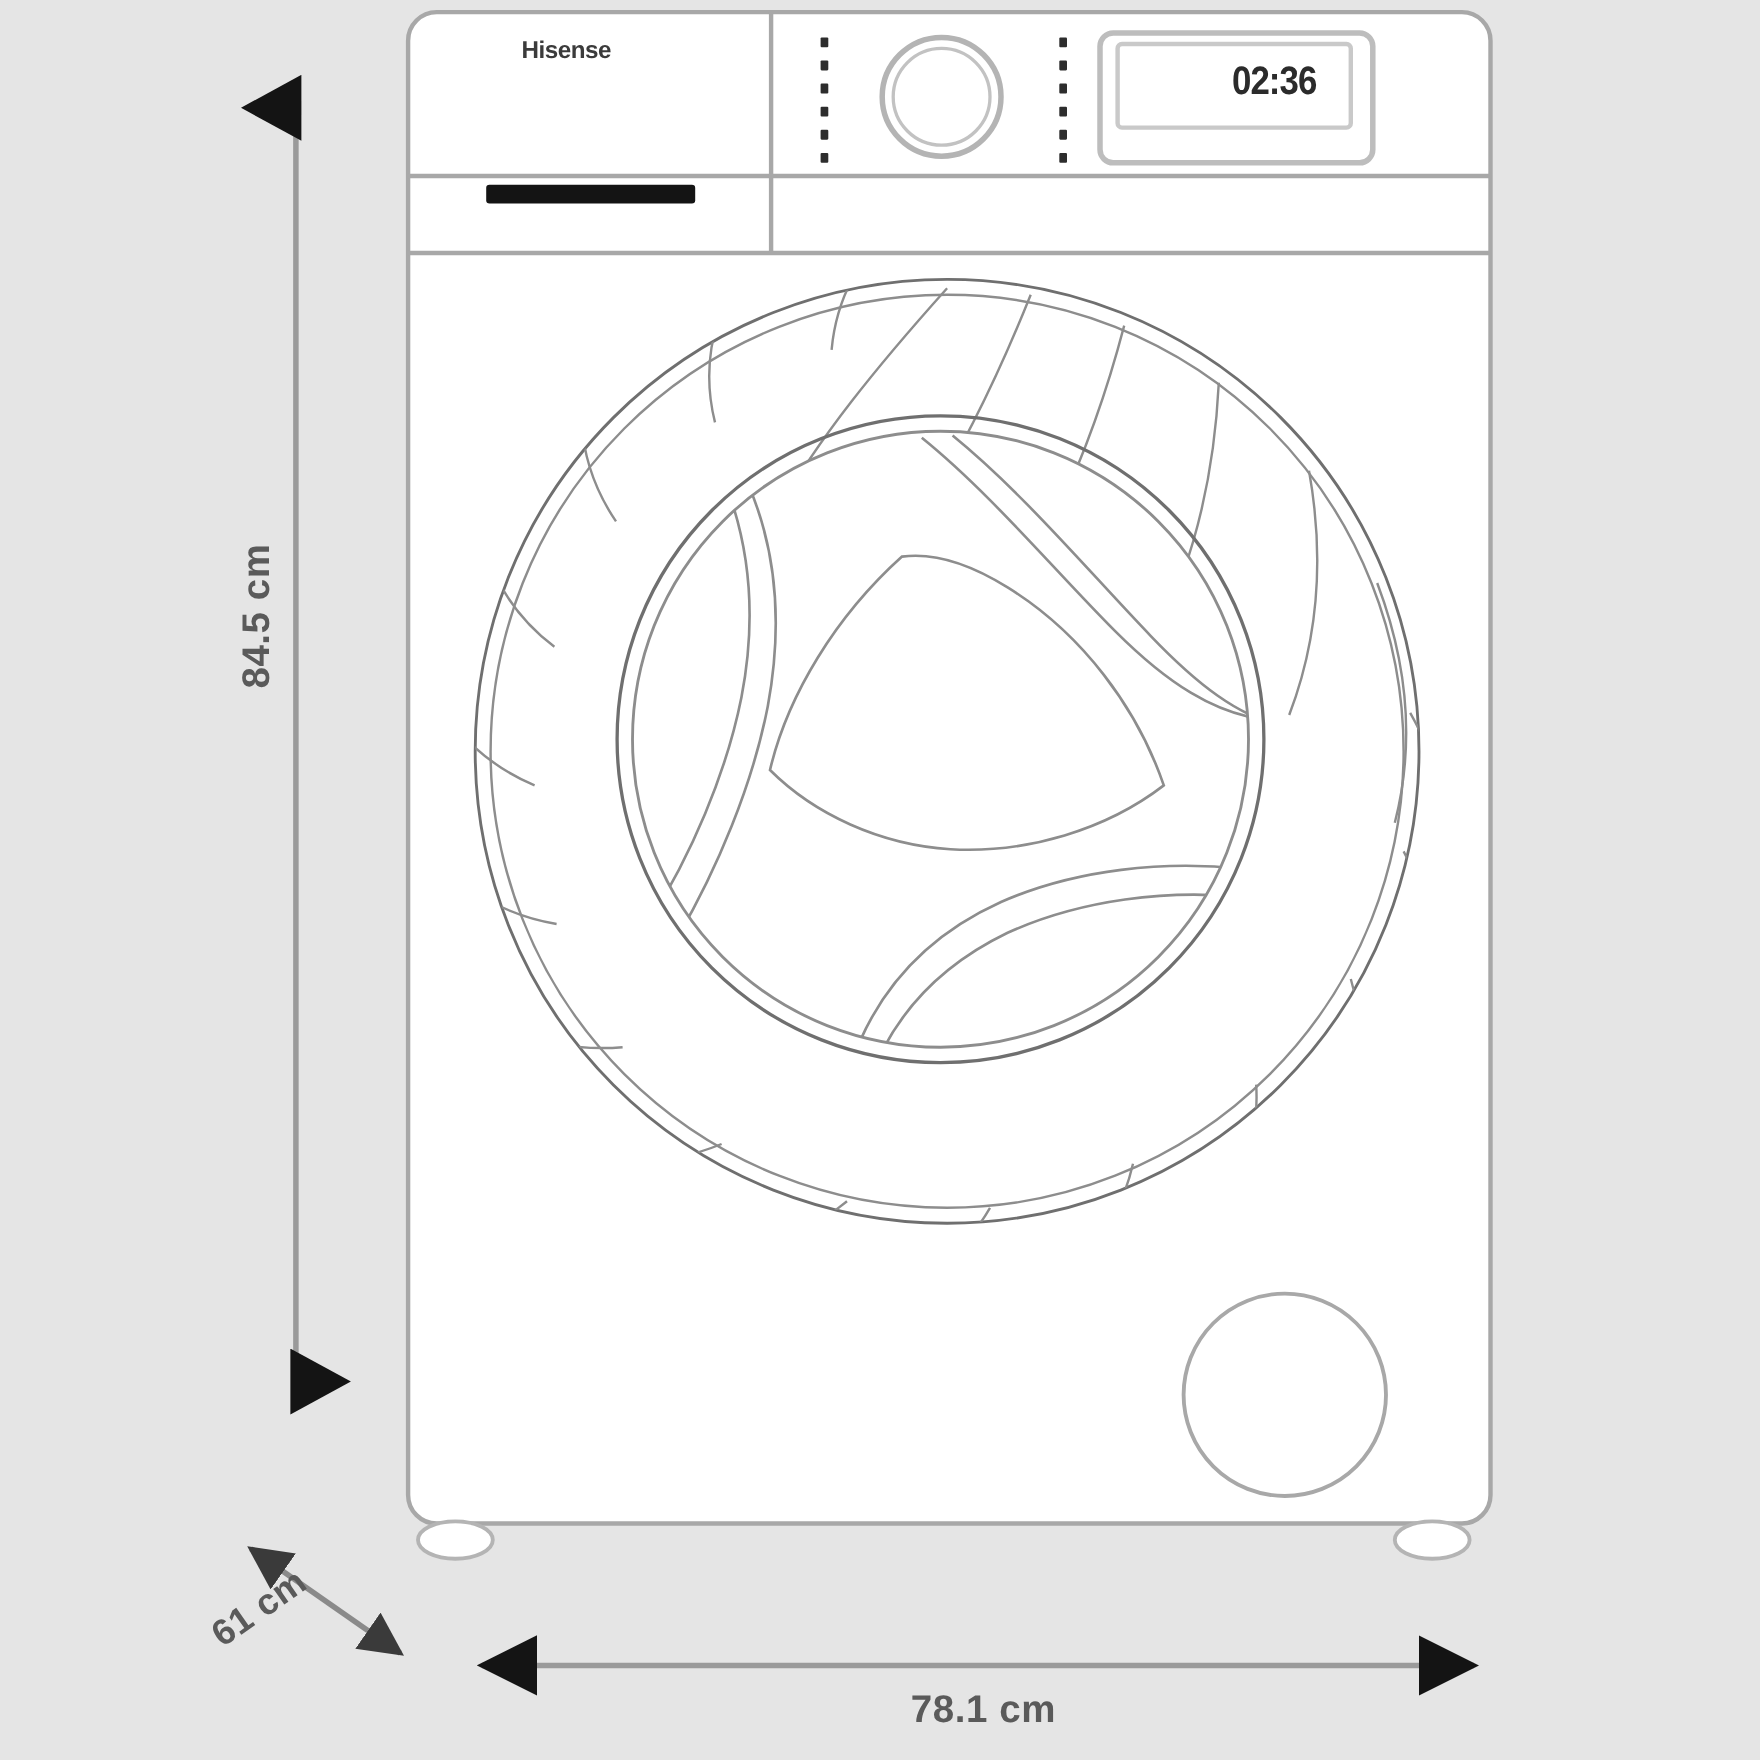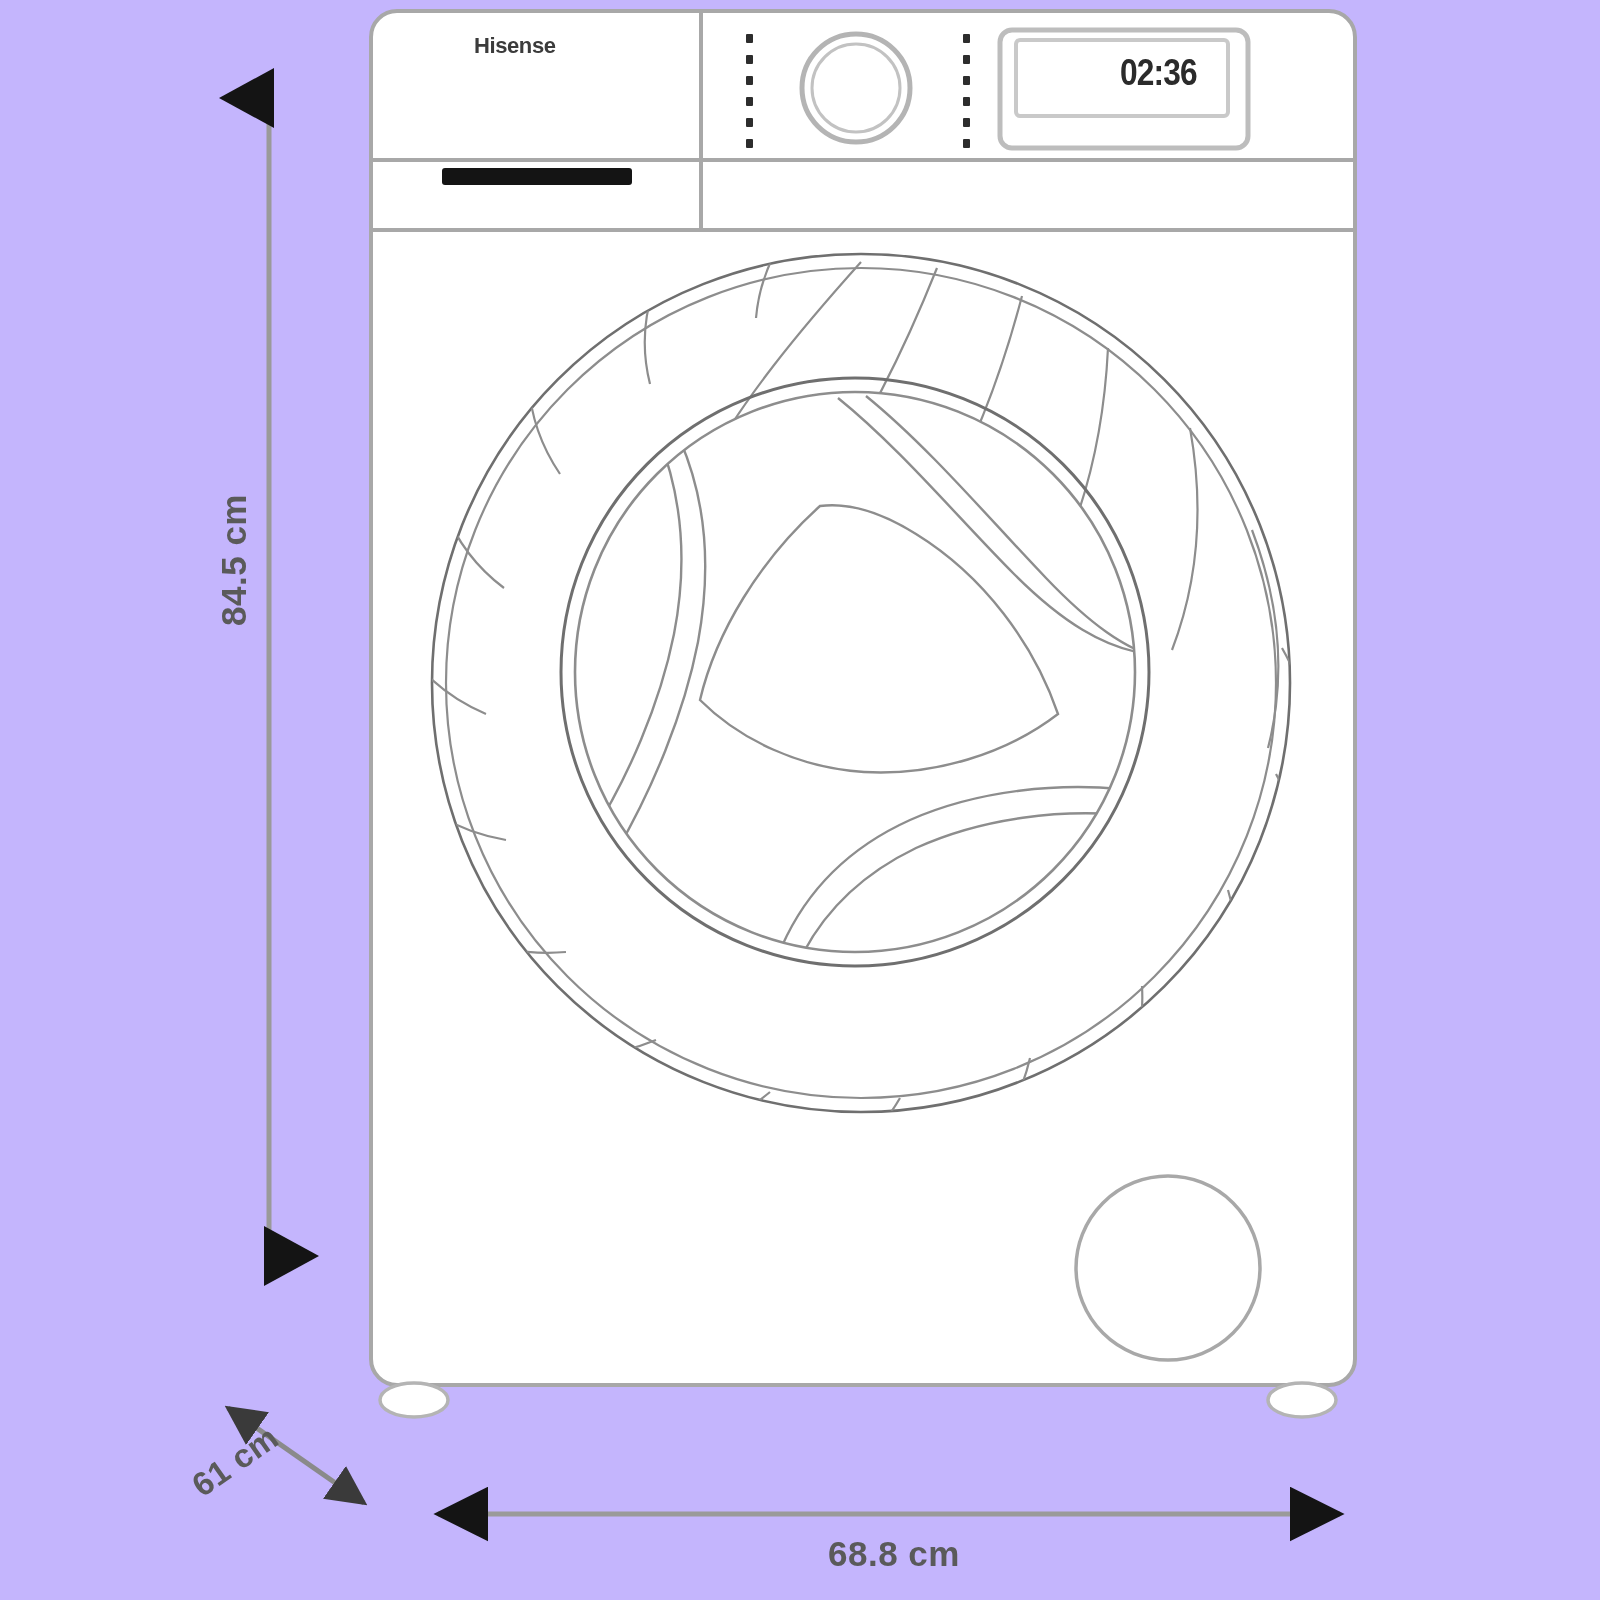--- a/index.html
+++ b/index.html
@@ -10,21 +10,21 @@
   body {
     width: 1600px;
     height: 1600px;
     font-family: "Liberation Sans", sans-serif;
     overflow: hidden;
   }
   #stage {
     position: relative;
     width: 1600px;
     height: 1600px;
-    background: #c4b5fd;
+    background: #e5e5e5;
   }
   #stage svg {
     position: absolute;
     top: 0;
     left: 0;
     width: 1600px;
     height: 1600px;
   }
   .dimlabel {
     position: absolute;
@@ -223,15 +223,15 @@
   </svg>
 
   <div id="brand-logo">Hisense</div>
 
   <div id="display-time">02:36</div>
 
   <div class="dimlabel" id="label-height">84.5 cm</div>
 
   <div class="dimlabel" id="label-depth">61 cm</div>
 
-  <div class="dimlabel" id="label-width">68.8 cm</div>
+  <div class="dimlabel" id="label-width">78.1 cm</div>
 
 </div>
 
 </body></html>

